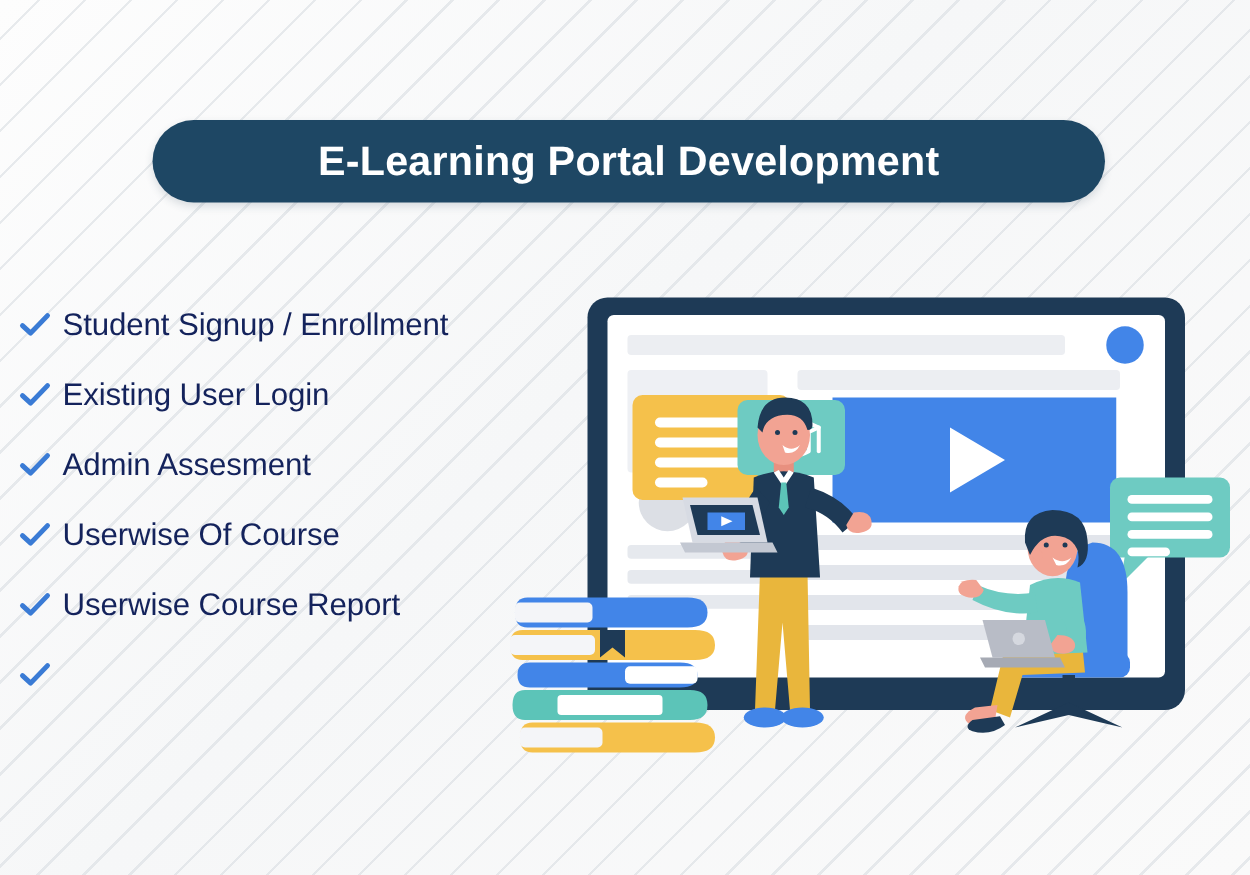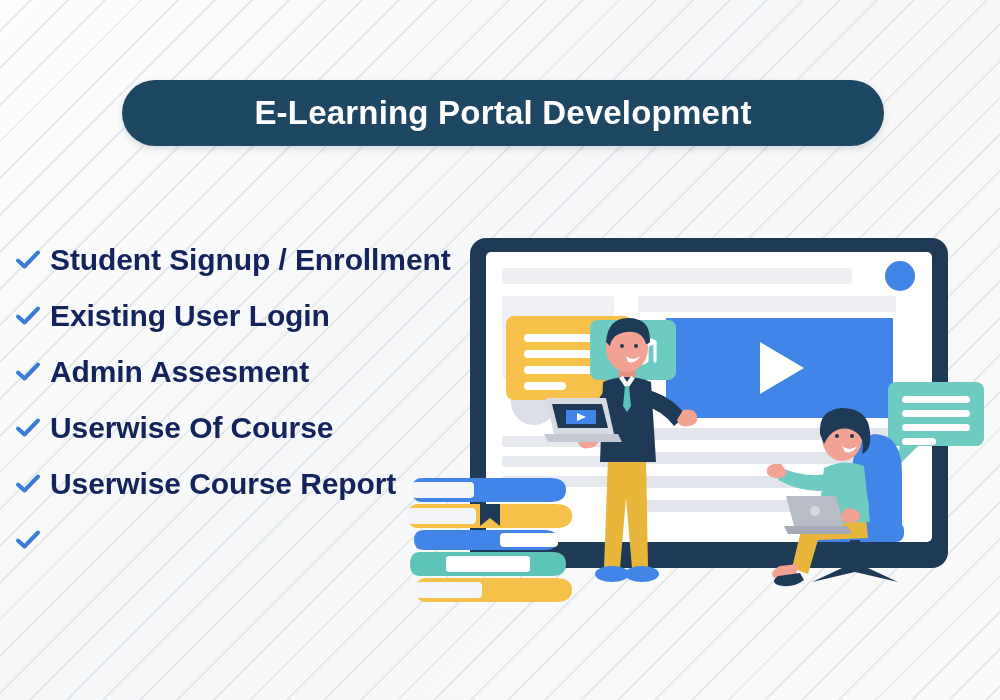--- a/index.html
+++ b/index.html
@@ -29,21 +29,21 @@
         rgba(222,226,230,0.00) 26px
       ),
       linear-gradient(135deg, #fdfdfd 0%, #f6f7f8 45%, #fafafa 100%);
     overflow: hidden;
   }
 
   
   #title-banner {
     position: absolute;
     left: 122px;
-    top: 80px;
+    top: 96px;
     width: 762px;
     height: 66px;
     background: #1e4764;
     border-radius: 33px;
     display: flex;
     align-items: center;
     justify-content: center;
     box-shadow: 0 3px 7px rgba(40,60,80,0.16);
   }
   #title-text {
@@ -68,22 +68,22 @@
   }
   .check-icon {
     width: 28px;
     height: 28px;
     flex: 0 0 28px;
     margin-right: 8px;
     display: block;
   }
   .feature-label {
     color: #14235c;
-    font-size: 30px;
-    font-weight: bold;
+    font-size: 25px;
+    font-weight: normal;
     letter-spacing: -0.1px;
     white-space: nowrap;
   }
 
   
   #illustration {
     position: absolute;
     left: 400px;
     top: 230px;
     width: 600px;

